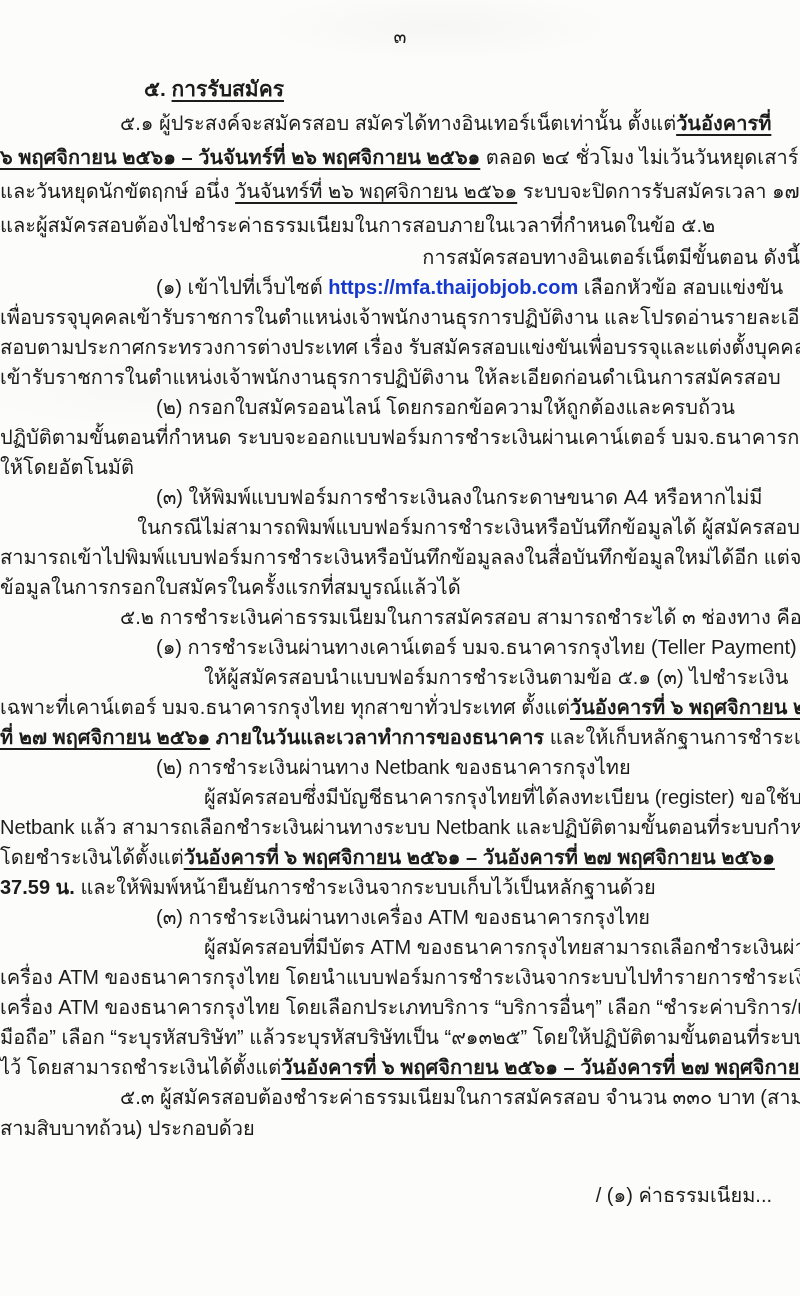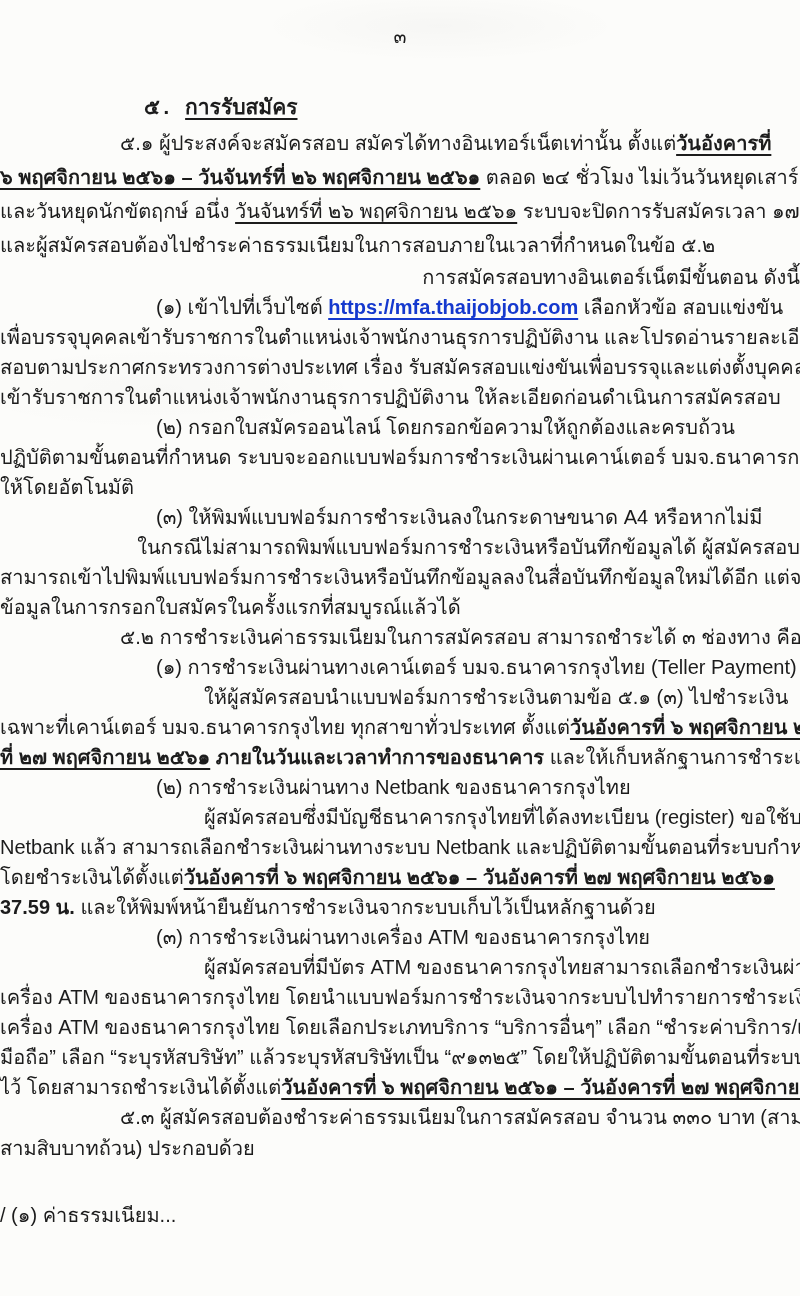--- a/index.html
+++ b/index.html
@@ -22,28 +22,27 @@
     font-family: "Liberation Sans", sans-serif;
     font-size: 20px;
   }
   .page-number {
     margin-top: 24px;
     line-height: 26px;
     text-align: center;
     font-size: 19px;
   }
   .doc-heading {
-    margin-top: 42px;
+    margin-top: 22px;
     margin-left: 30px;
     padding-left: 114px;
     line-height: 34px;
     font-weight: bold;
     font-size: 21px;
     white-space: nowrap;
-    font-family: Liberation Mono, monospace;
   }
   .doc-heading .heading-title {
     text-decoration: underline;
     text-underline-offset: 4px;
     text-decoration-thickness: 1.5px;
   }
   .doc-lines {
     margin-right: 0;
   }
   .doc-line {
@@ -59,29 +58,28 @@
   .ind-substep    { padding-left: 204px; }
   .b { font-weight: bold; }
   .u {
     text-decoration: underline;
     text-underline-offset: 4px;
     text-decoration-thickness: 1.5px;
   }
   .link {
     color: var(--link-color, #1539ce);
     font-weight: bold;
-    text-decoration: underline;
     text-underline-offset: 4px;
     cursor: pointer;
   }
   .doc-footer {
     margin-top: 35px;
     margin-right: 28px;
     line-height: 30px;
-    text-align: left;
+    text-align: right;
   }
 </style>
 </head>
 <body>
 
 <div class="page">
   <div class="page-number">๓</div>
 
   <div class="doc-heading">
     <span class="heading-number">๕.</span>

